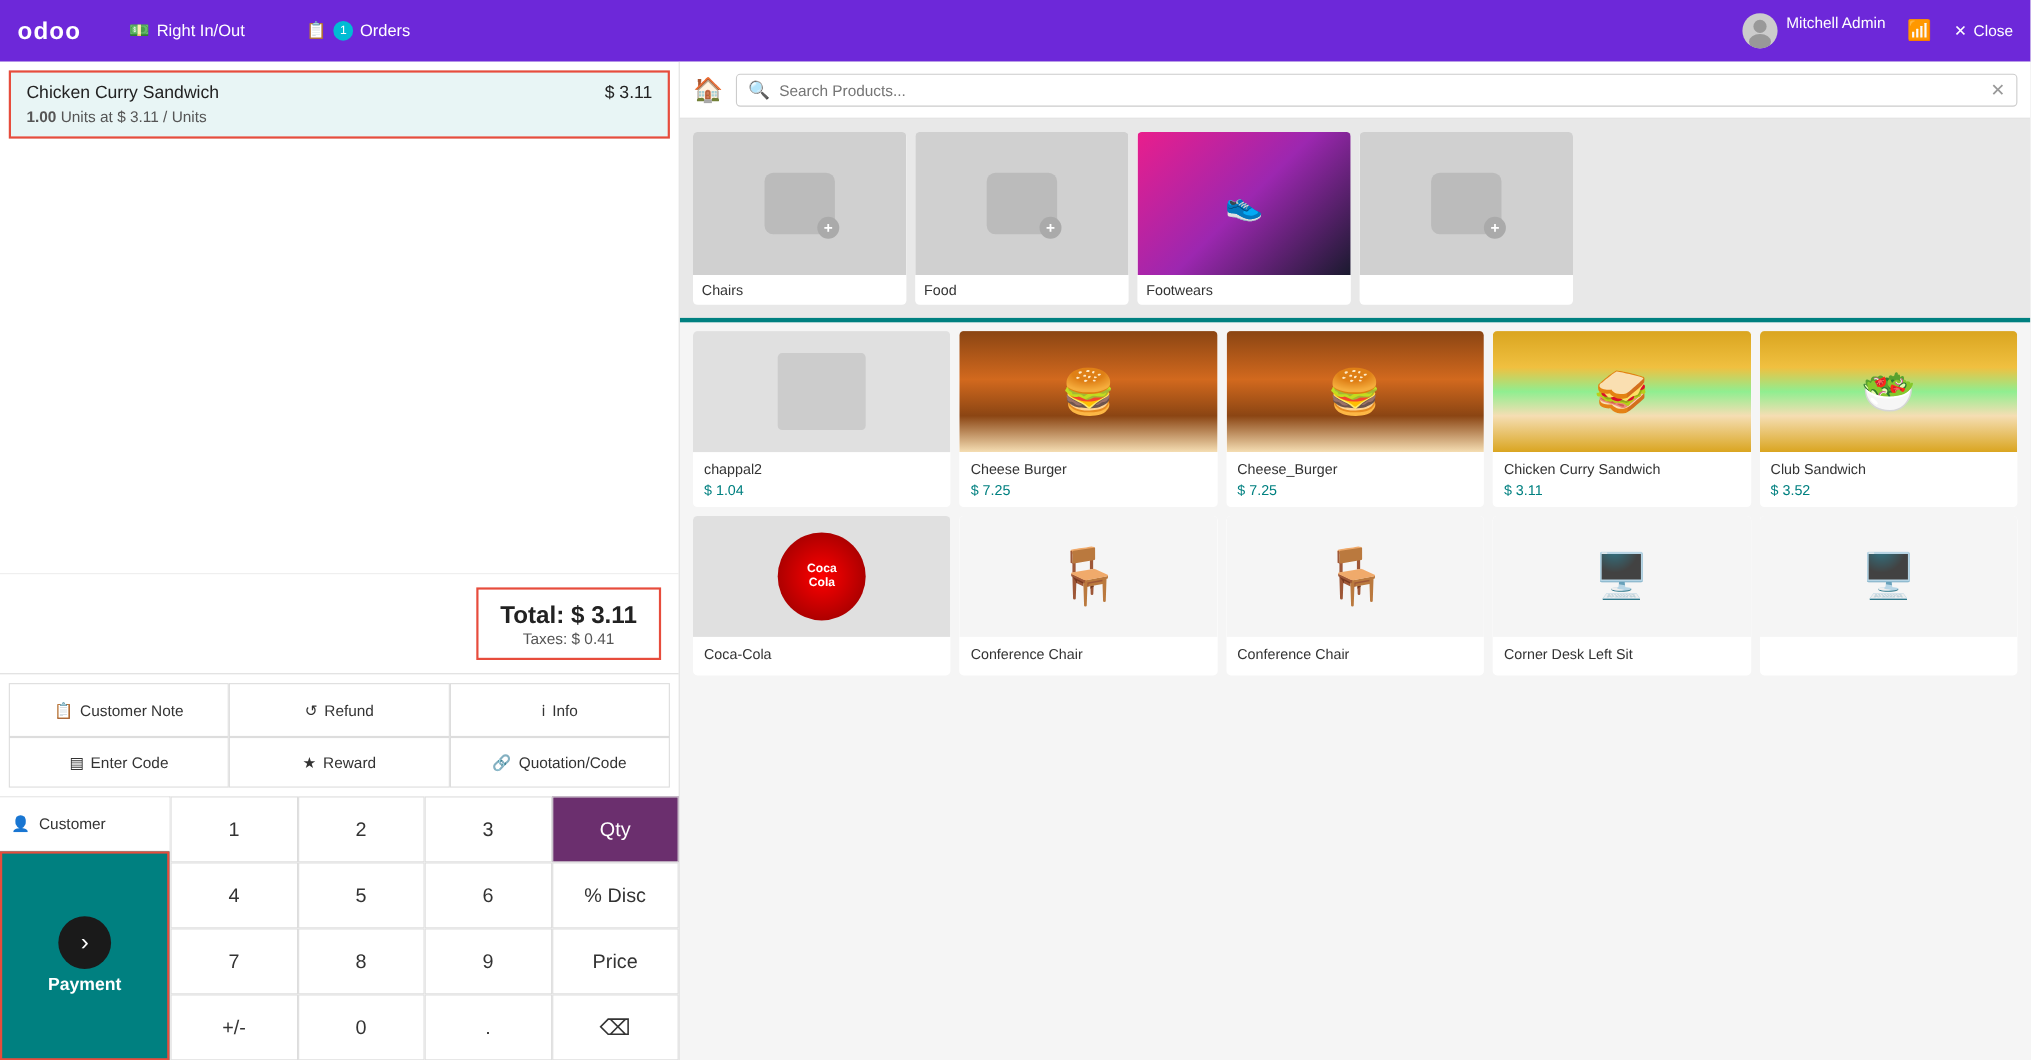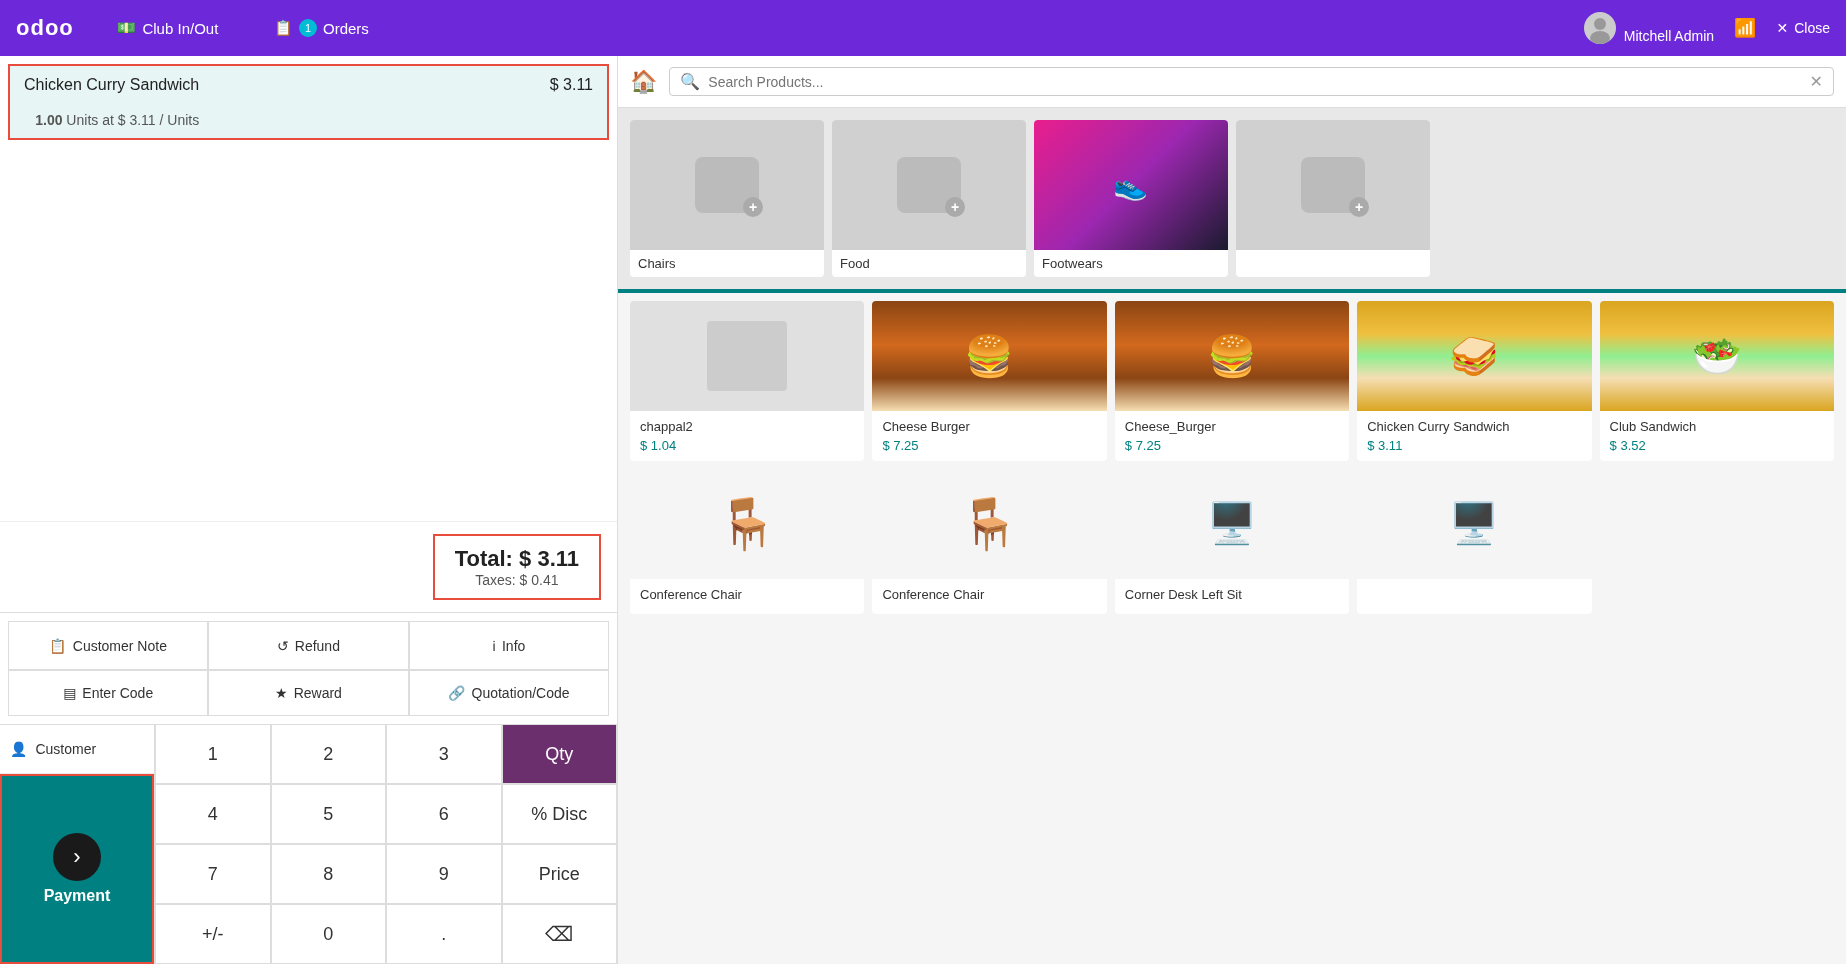--- a/index.html
+++ b/index.html
@@ -20,21 +20,21 @@
     .header-nav-item {
       display: flex; align-items: center; gap: 6px;
       color: white; font-size: 15px; cursor: pointer; padding: 4px 12px;
     }
     .header-nav-item .badge {
       background: #00bcd4; color: white; border-radius: 50%;
       width: 18px; height: 18px; font-size: 11px;
       display: flex; align-items: center; justify-content: center;
     }
     .header-right { margin-left: auto; display: flex; align-items: center; gap: 20px; }
-    .header-user { display: flex; align-items: flex-end; gap: 8px; color: white; font-size: 14px; }
+    .header-user { display: flex; align-items: flex-start; gap: 8px; color: white; font-size: 14px; }
     .header-avatar { width: 32px; height: 32px; border-radius: 50%; background: #ccc; overflow: hidden; }
     .header-close { color: white; font-size: 14px; display: flex; align-items: center; gap: 6px; cursor: pointer; }
 
     
     .main-layout { display: flex; flex: 1; overflow: hidden; }
 
     
     .left-panel {
       width: 618px;
       flex-shrink: 0;
@@ -48,21 +48,21 @@
     .order-item {
       border: 2px solid #e74c3c;
       background: #e8f5f5;
       padding: 10px 14px;
       margin-bottom: 4px;
       display: flex;
       justify-content: space-between;
       align-items: flex-start;
     }
     .order-item-name { font-size: 16px; color: #222; }
-    .order-item-detail { font-size: 14px; color: #555; margin-top: 18px; text-align: right; }
+    .order-item-detail { font-size: 14px; color: #555; margin-top: 4px; }
     .order-item-detail strong { font-weight: bold; }
     .order-item-price { font-size: 16px; color: #222; font-weight: 500; }
 
     .order-total-area {
       padding: 12px 16px;
       display: flex;
       justify-content: flex-end;
       border-top: 1px solid #eee;
     }
     .order-total-box {
@@ -334,21 +334,21 @@
     .icon-wifi { color: #4ade80; font-size: 18px; }
   </style>
 </head>
 <body>
 
 <div class="header">
   <div class="header-logo">odoo</div>
 
   <div class="header-nav-item">
     <span>💵</span>
-    <span>Club In/Out</span>
+    <span>Right In/Out</span>
   </div>
 
   <div class="header-nav-item">
     <span>📋</span>
     <span class="badge">1</span>
     <span>Orders</span>
   </div>
 
   <div class="header-right">
     <div class="header-user">
@@ -549,20 +549,29 @@
       <div class="product-card">
         <div class="product-image">
           <div class="sandwich-img">🥗</div>
         </div>
         <div class="product-info">
           <div class="product-name">Club Sandwich</div>
           <div class="product-price">$ 3.52</div>
         </div>
       </div>
 
+      <div class="product-card">
+        <div class="product-image">
+          <div class="cola-img">Coca<br>Cola</div>
+        </div>
+        <div class="product-info">
+          <div class="product-name">Coca-Cola</div>
+          <div class="product-price"></div>
+        </div>
+      </div>
 
       <div class="product-card">
         <div class="product-image">
           <div class="chair-img">🪑</div>
         </div>
         <div class="product-info">
           <div class="product-name">Conference Chair</div>
           <div class="product-price"></div>
         </div>
       </div>

